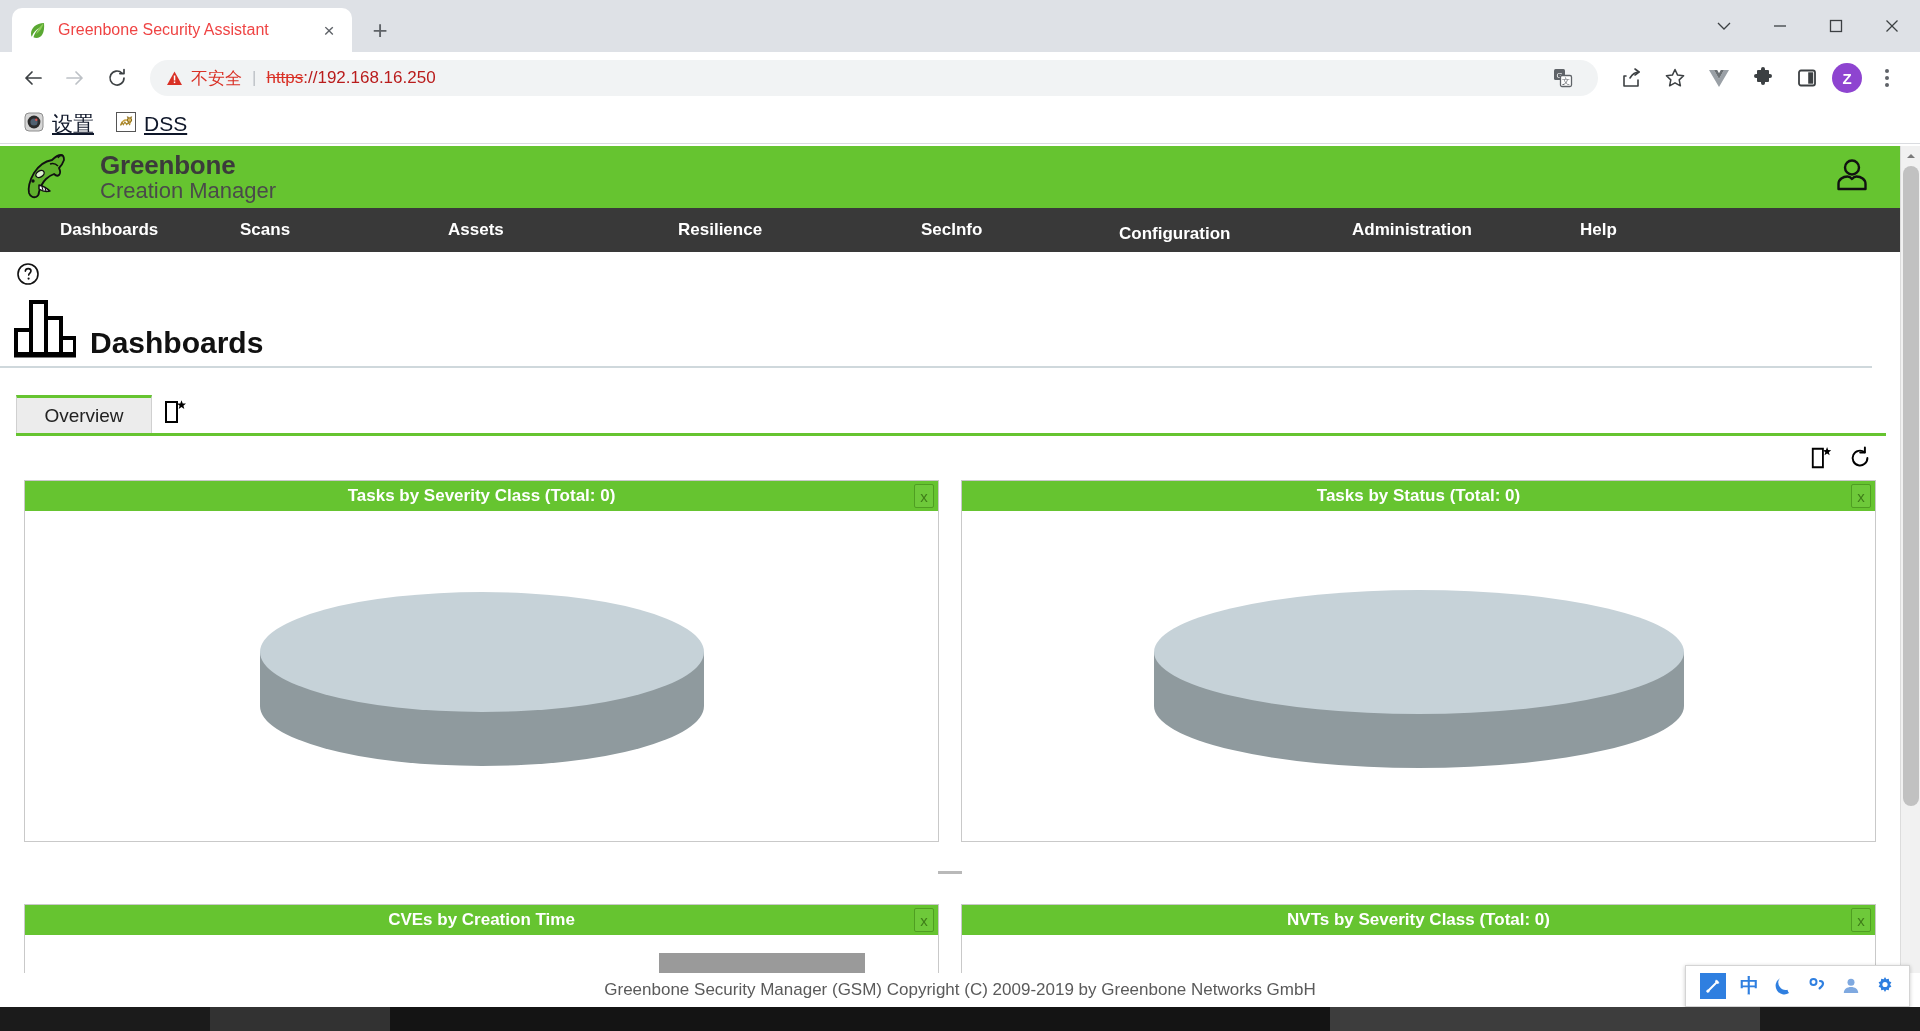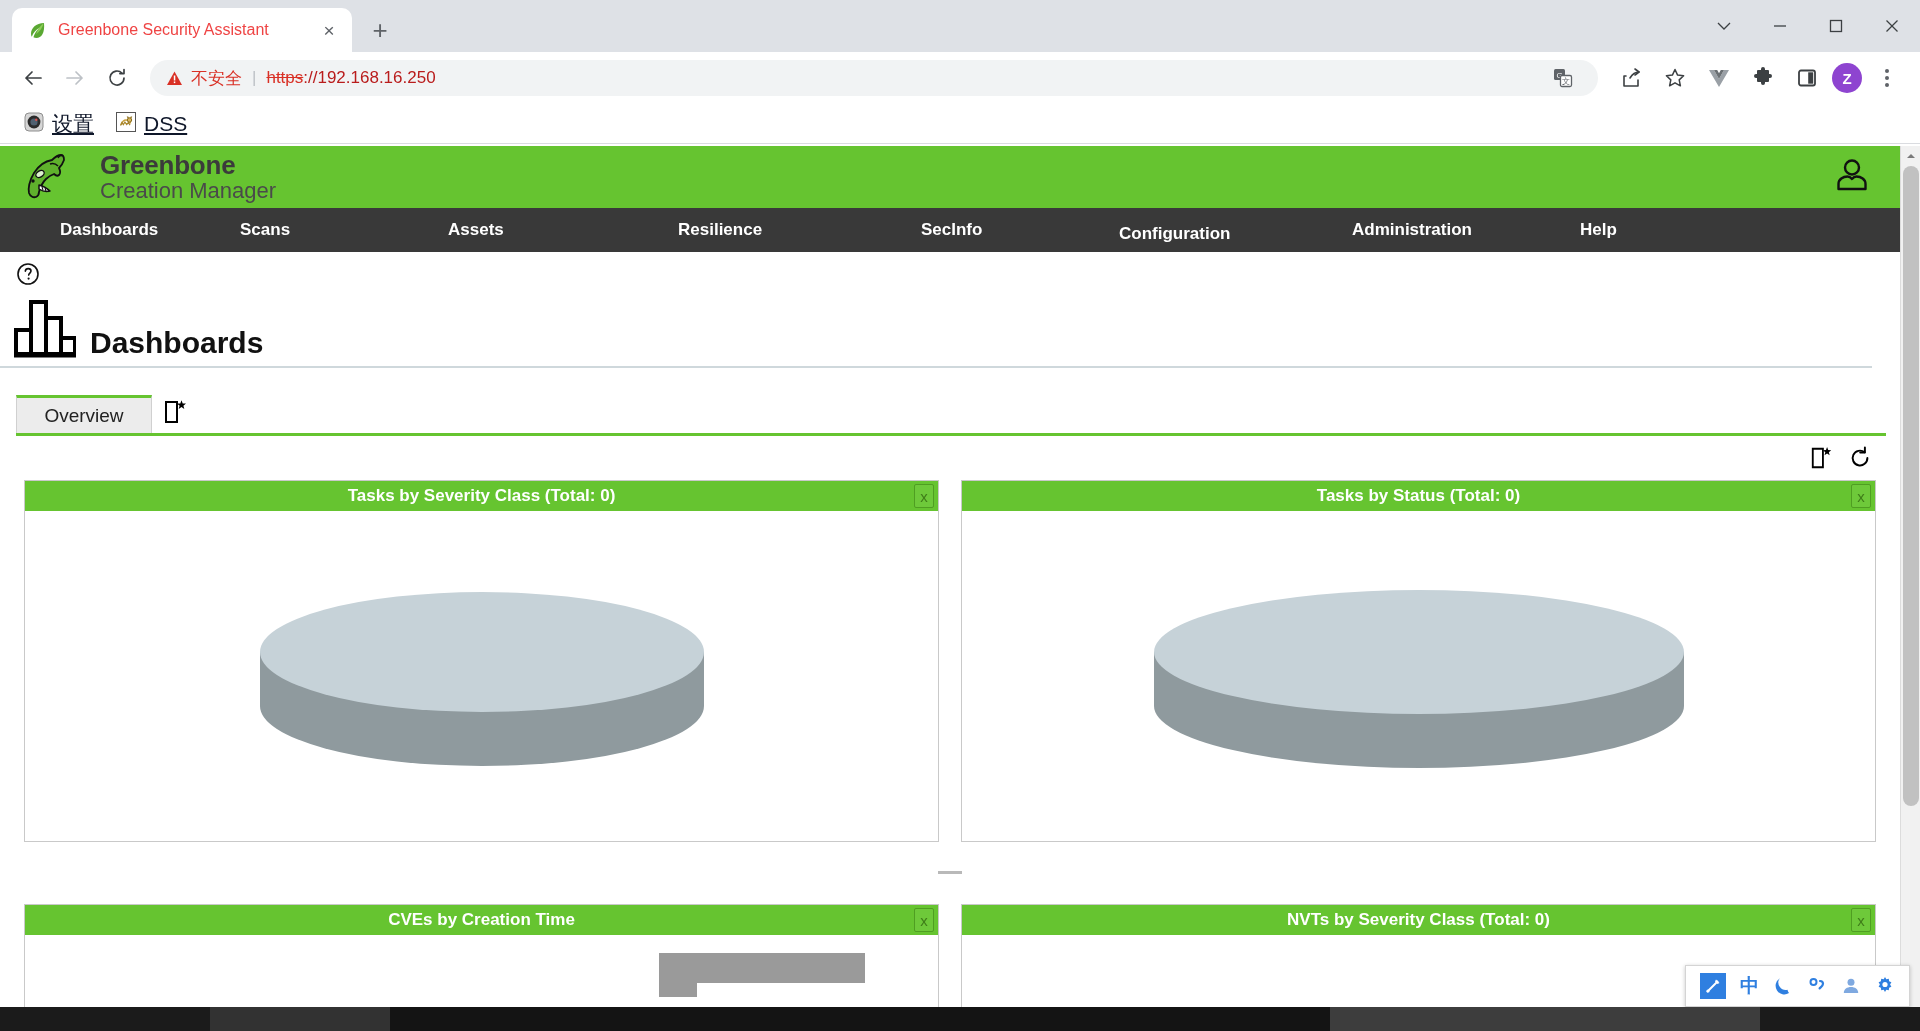--- a/index.html
+++ b/index.html
@@ -510,20 +510,23 @@
 
   <div class="pscroll">
     <div class="up">
       <svg width="10" height="10" viewBox="0 0 10 10">
           <path d="M1 7l4-4 4 4z" fill="#7a7a7a"></path>
         </svg>
     </div>
     <div class="thumb"></div>
   </div>
 
+  <div class="footer-text" style="bottom:24px;">
+    <span>Greenbone Security Manager (GSM) Copyright (C) 2009-2019 by Greenbone Networks GmbH</span>
+  </div>
 
   <div class="ime">
     <span class="ime-item active">
       <svg width="20" height="20" viewBox="0 0 20 20">
         <rect x="1" y="1" width="18" height="18" fill="#2f7fe0"></rect>
         <path d="M4 16L15 5" stroke="#fff" stroke-width="2"></path>
         <path d="M13 3.5l3.5 3.5-2 1-2.5-2.5z" fill="#fff"></path>
         <circle cx="5" cy="15" r="1.6" fill="#fff"></circle>
       </svg>
     </span>

